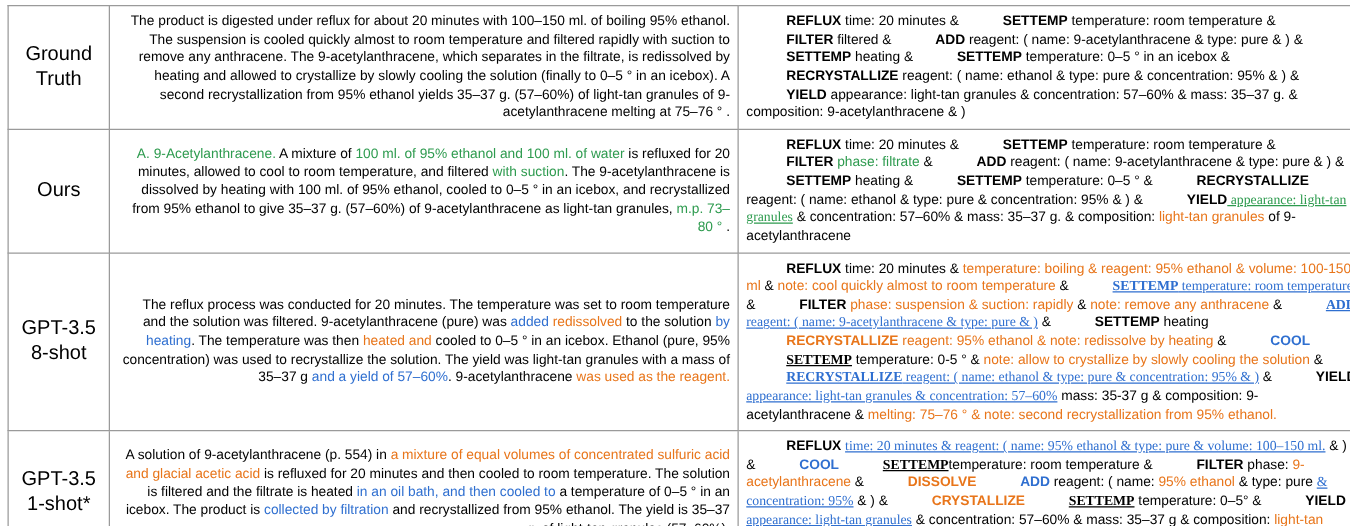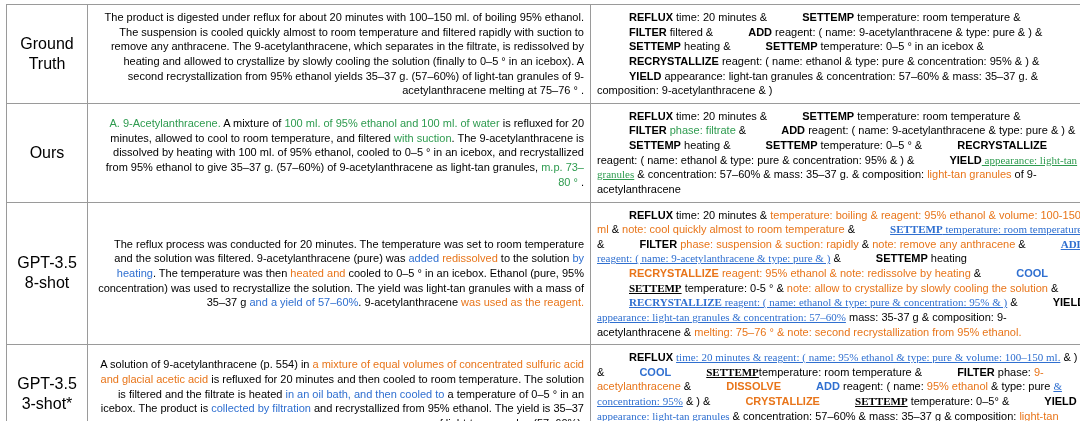--- a/index.html
+++ b/index.html
@@ -82,21 +82,21 @@
         <td class="label">
             <span class="blk">GPT-3.5</span>
             <span class="blk">8-shot</span>
           </td>
         <td class="text"><span class="seg">The reflux process was conducted for 20 minutes. The temperature was set to room temperature and the solution was filtered. 9-acetylanthracene (pure) was </span><span class="seg blu">added</span><span class="seg"> </span><span class="seg org">redissolved</span><span class="seg"> to the solution </span><span class="seg blu">by heating</span><span class="seg">. The temperature was then </span><span class="seg org">heated and</span><span class="seg"> cooled to 0–5 ° in an icebox. Ethanol (pure, 95% concentration) was used to recrystallize the solution. The yield was light-tan granules with a mass of 35–37 g </span><span class="seg blu">and a yield of 57–60%</span><span class="seg">. 9-acetylanthracene </span><span class="seg org">was used as the reagent.</span></td>
         <td class="struct"><span class="seg b">REFLUX</span><span class="seg"> time: 20 minutes &amp; </span><span class="seg org">temperature: boiling &amp; reagent: 95% ethanol &amp; volume: 100-150 ml</span><span class="seg"> &amp; </span><span class="seg org">note: cool quickly almost to room temperature</span><span class="seg"> &amp; </span><span class="seg blu b ul">SETTEMP</span><span class="seg blu ul"> temperature: room temperature</span><span class="seg"> &amp; </span><span class="seg b">FILTER</span><span class="seg org"> phase: suspension &amp; suction: rapidly</span><span class="seg"> &amp; </span><span class="seg org">note: remove any anthracene</span><span class="seg"> &amp; </span><span class="seg blu b ul">ADD</span><span class="seg blu ul"> reagent: ( name: 9-acetylanthracene &amp; type: pure &amp; )</span><span class="seg"> &amp; </span><span class="seg b">SETTEMP</span><span class="seg"> heating </span><span class="seg org b">RECRYSTALLIZE</span><span class="seg org"> reagent: 95% ethanol &amp; note: redissolve by heating</span><span class="seg"> &amp; </span><span class="seg blu b">COOL</span><span class="seg"> </span><span class="seg b ul">SETTEMP</span><span class="seg"> temperature: 0-5 ° &amp; </span><span class="seg org">note: allow to crystallize by slowly cooling the solution</span><span class="seg"> &amp; </span><span class="seg blu b ul">RECRYSTALLIZE</span><span class="seg blu ul"> reagent: ( name: ethanol &amp; type: pure &amp; concentration: 95% &amp; )</span><span class="seg"> &amp; </span><span class="seg b">YIELD</span><span class="seg blu ul"> appearance: light-tan granules &amp; concentration: 57–60%</span><span class="seg"> mass: 35-37 g &amp; composition: 9-acetylanthracene &amp; </span><span class="seg org">melting: 75–76 ° &amp; note: second recrystallization from 95% ethanol.</span></td>
       </tr>
       <tr>
         <td class="label">
             <span class="blk">GPT-3.5</span>
-            <span class="blk">3-shot*</span>
+            <span class="blk">1-shot*</span>
           </td>
         <td class="text"><span class="seg">A solution of 9-acetylanthracene (p. 554) in </span><span class="seg org">a mixture of equal volumes of concentrated sulfuric acid and glacial acetic acid</span><span class="seg"> is refluxed for 20 minutes and then cooled to room temperature. The solution is filtered and the filtrate is heated </span><span class="seg blu">in an oil bath, and then cooled to</span><span class="seg"> a temperature of 0–5 ° in an icebox. The product is </span><span class="seg blu">collected by filtration</span><span class="seg"> and recrystallized from 95% ethanol. The yield is 35–37 g. of light-tan granules (57–60%).</span></td>
         <td class="struct"><span class="seg b">REFLUX</span><span class="seg"> </span><span class="seg blu ul">time: 20 minutes &amp; reagent: ( name: 95% ethanol &amp; type: pure &amp; volume: 100–150 ml.</span><span class="seg"> &amp; ) &amp; </span><span class="seg blu b">COOL</span><span class="seg"> </span><span class="seg b ul">SETTEMP</span><span class="seg">temperature: room temperature &amp; </span><span class="seg b">FILTER</span><span class="seg"> phase: </span><span class="seg org">9-acetylanthracene</span><span class="seg"> &amp; </span><span class="seg org b">DISSOLVE</span><span class="seg"> </span><span class="seg blu b">ADD</span><span class="seg"> reagent: ( name: </span><span class="seg org">95% ethanol</span><span class="seg"> &amp; type: pure </span><span class="seg blu ul">&amp; concentration: 95%</span><span class="seg"> &amp; ) &amp; </span><span class="seg org b">CRYSTALLIZE</span><span class="seg"> </span><span class="seg b ul">SETTEMP</span><span class="seg"> temperature: 0–5° &amp; </span><span class="seg b">YIELD</span><span class="seg"> </span><span class="seg blu ul">appearance: light-tan granules</span><span class="seg"> &amp; concentration: 57–60% &amp; mass: 35–37 g &amp; composition: </span><span class="seg org">light-tan granules</span><span class="seg"> of 9-acetylanthracene &amp; ) &amp; </span><span class="seg org">melting point: 75–76°.</span></td>
       </tr>
 
     </tbody>
   </table>
 </div>
 
 </body></html>

